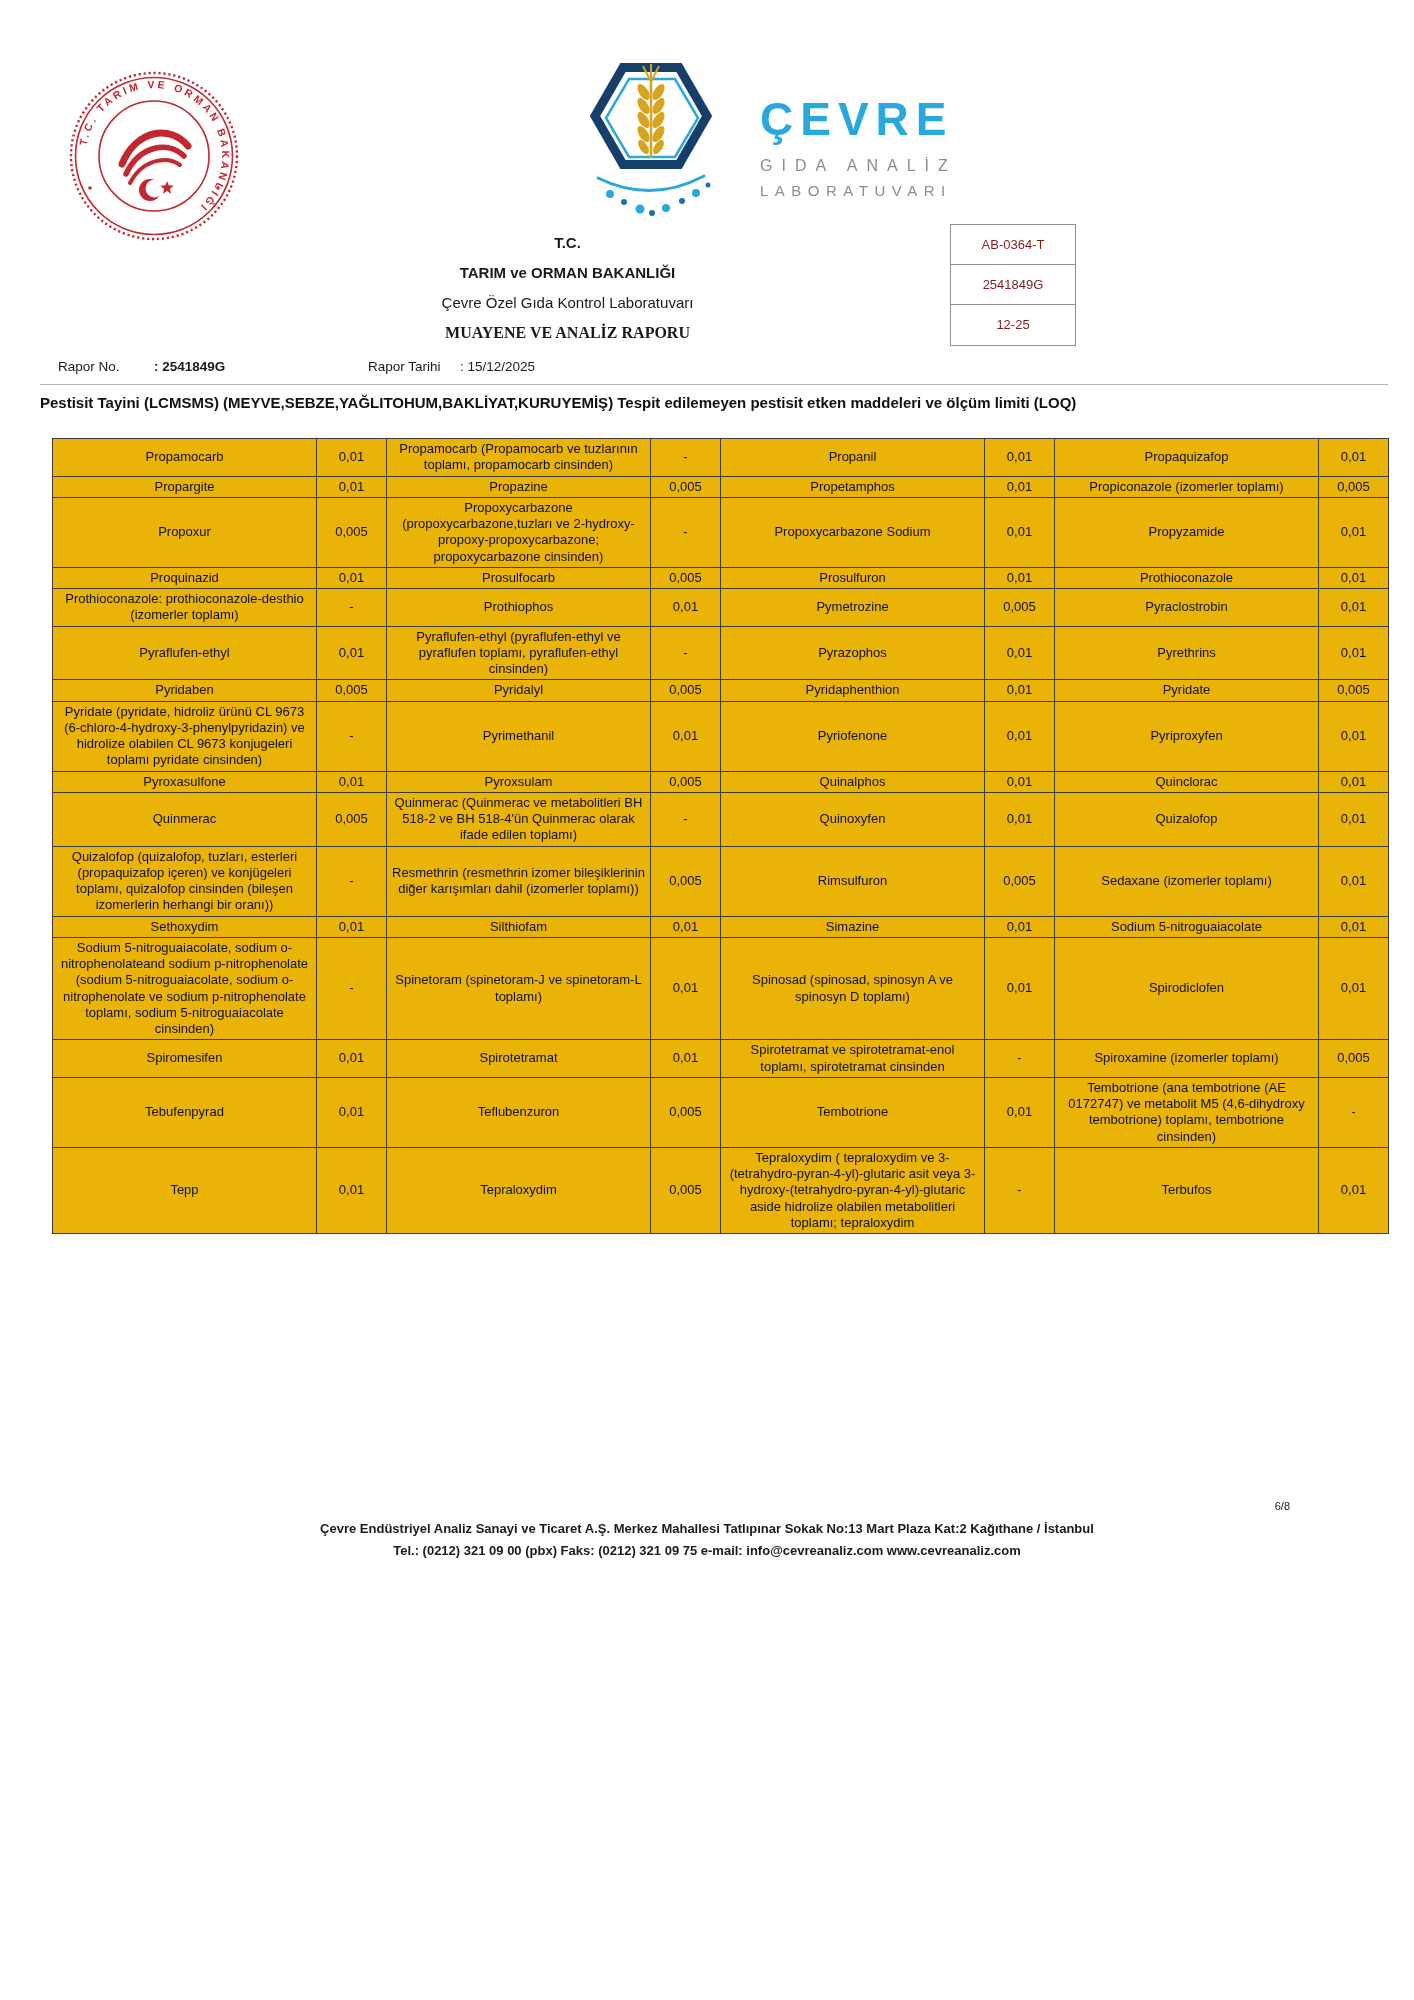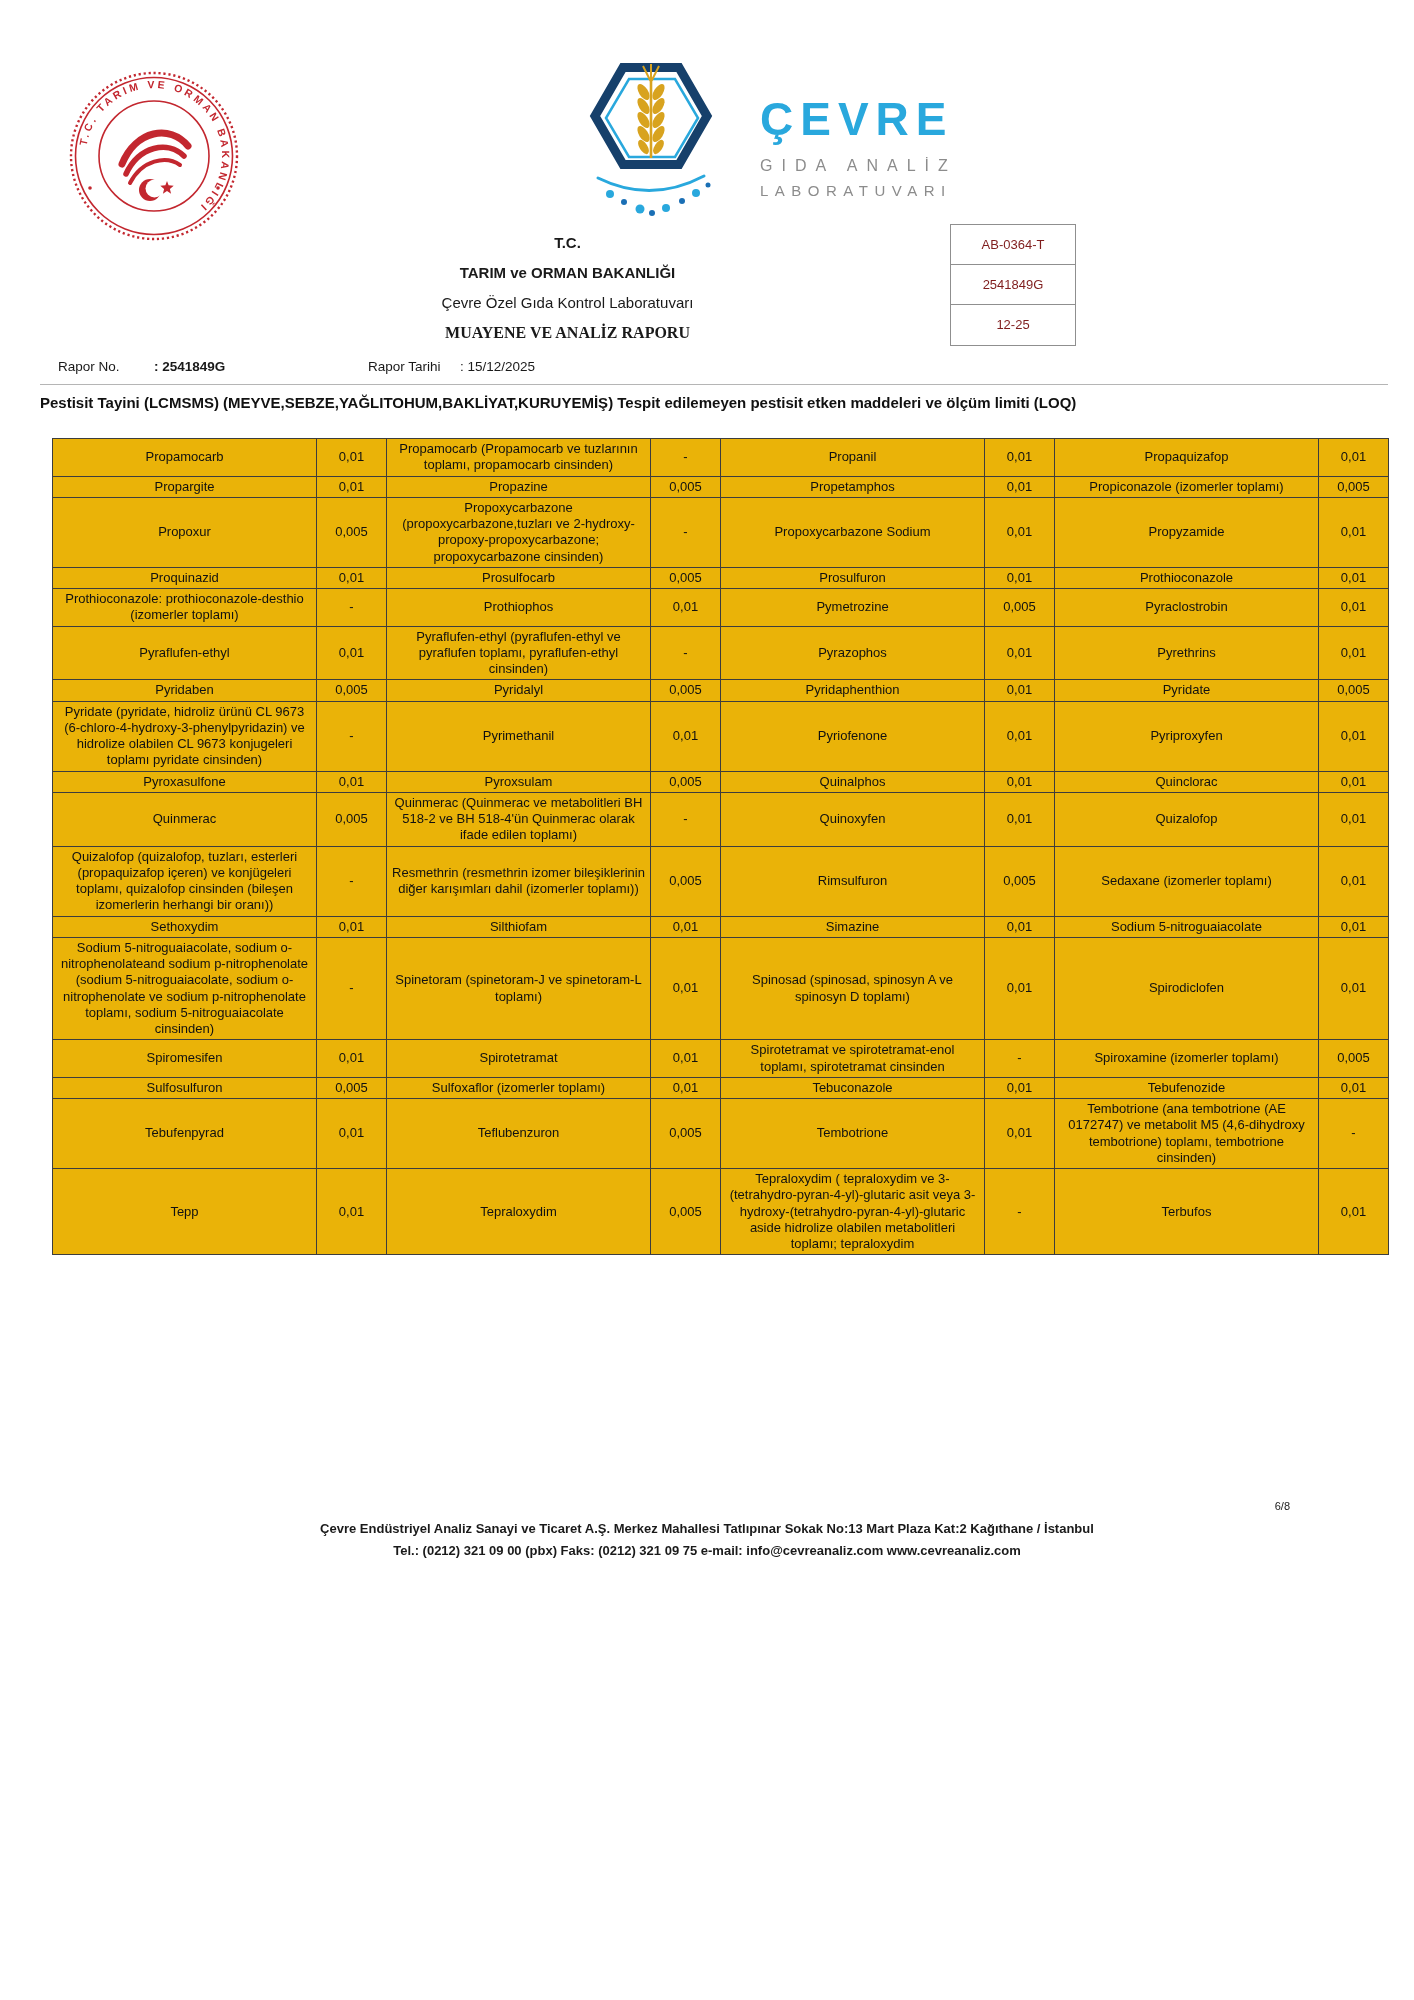--- a/index.html
+++ b/index.html
@@ -309,30 +309,20 @@
           <td class="cell-name">Spiromesifen</td>
           <td class="cell-loq">0,01</td>
           <td class="cell-name">Spirotetramat</td>
           <td class="cell-loq">0,01</td>
           <td class="cell-name">Spirotetramat ve spirotetramat-enol toplamı, spirotetramat cinsinden</td>
           <td class="cell-loq">-</td>
           <td class="cell-name">Spiroxamine (izomerler toplamı)</td>
           <td class="cell-loq">0,005</td>
         </tr>
         <tr>
-          <td class="cell-name">Sulfosulfuron</td>
-          <td class="cell-loq">0,005</td>
-          <td class="cell-name">Sulfoxaflor (izomerler toplamı)</td>
-          <td class="cell-loq">0,01</td>
-          <td class="cell-name">Tebuconazole</td>
-          <td class="cell-loq">0,01</td>
-          <td class="cell-name">Tebufenozide</td>
-          <td class="cell-loq">0,01</td>
-        </tr>
-        <tr>
           <td class="cell-name">Tebufenpyrad</td>
           <td class="cell-loq">0,01</td>
           <td class="cell-name">Teflubenzuron</td>
           <td class="cell-loq">0,005</td>
           <td class="cell-name">Tembotrione</td>
           <td class="cell-loq">0,01</td>
           <td class="cell-name">Tembotrione (ana tembotrione (AE 0172747) ve metabolit M5 (4,6-dihydroxy tembotrione) toplamı, tembotrione cinsinden)</td>
           <td class="cell-loq">-</td>
         </tr>
         <tr>

